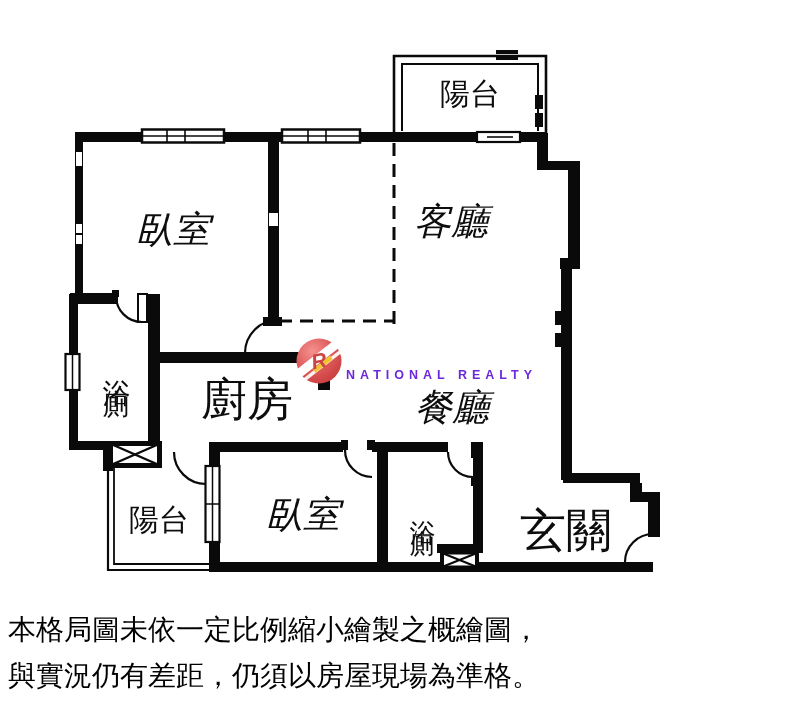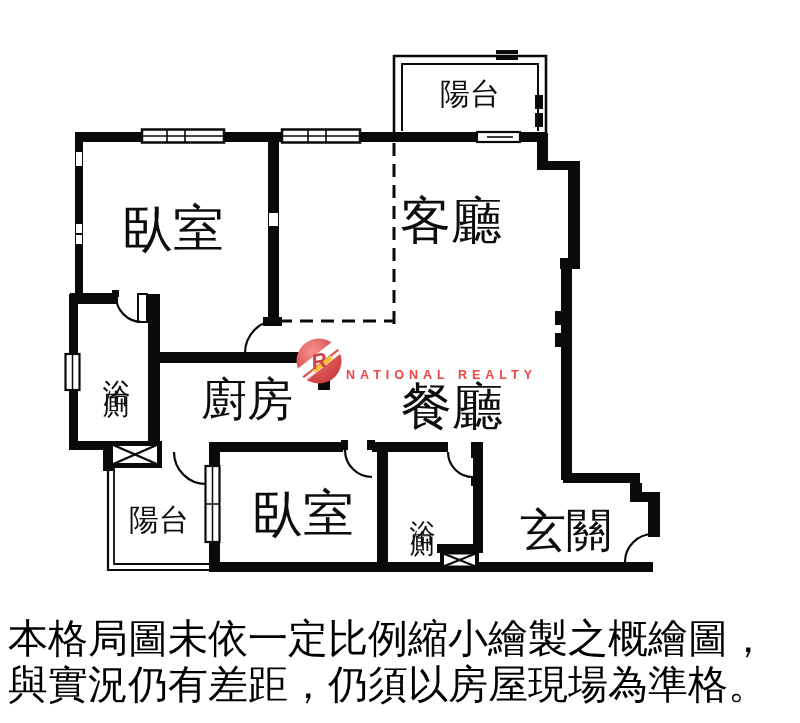--- a/index.html
+++ b/index.html
@@ -9,42 +9,42 @@
   }
   .linework{position:absolute;left:0;top:0;}
   .room-label{
     position:absolute;transform:translate(-50%,-50%);
     color:#0d0d0d;white-space:nowrap;line-height:1;
     font-family:"Liberation Serif","DejaVu Serif",serif;
   }
   .room-label.vertical{
     writing-mode:vertical-rl;text-orientation:upright;letter-spacing:9px;
   }
-  .fs38{font-size:51px;}
+  .fs38{font-size:37px;font-style:italic;}
   .fs36{font-size:46px;}
   .fs30{font-size:30px;}
   .fs28{font-size:28px;}
   .fs26{font-size:26px;}
   .watermark{position:absolute;left:0;top:0;width:800px;height:723px;pointer-events:none;}
   .wm-logo{position:absolute;left:295px;top:337px;width:48px;height:48px;}
   .wm-cn{
     position:absolute;left:343px;top:339px;
     font-size:35px;font-weight:bold;letter-spacing:1px;
     color:#e0504e;white-space:nowrap;
     font-family:"Liberation Serif","DejaVu Serif",serif;
   }
   .wm-en{
     position:absolute;left:346px;top:368px;
     font-size:12.5px;font-weight:bold;letter-spacing:5px;
-    color:#ef4444;white-space:nowrap;
+    color:#6d28d9;white-space:nowrap;
     font-family:"Liberation Sans","DejaVu Sans",sans-serif;
   }
   .caption{
     position:absolute;left:8px;width:788px;
-    font-size:40px;color:#000;letter-spacing:0px;white-space:nowrap;
+    font-size:28px;color:#000;letter-spacing:0px;white-space:nowrap;
     font-family:"Liberation Serif","DejaVu Serif",serif;
   }
   .caption.l1{top:611px;}
   .caption.l2{top:657px;}
 </style>
 </head>
 <body>
 
 <div class="stage">
 

